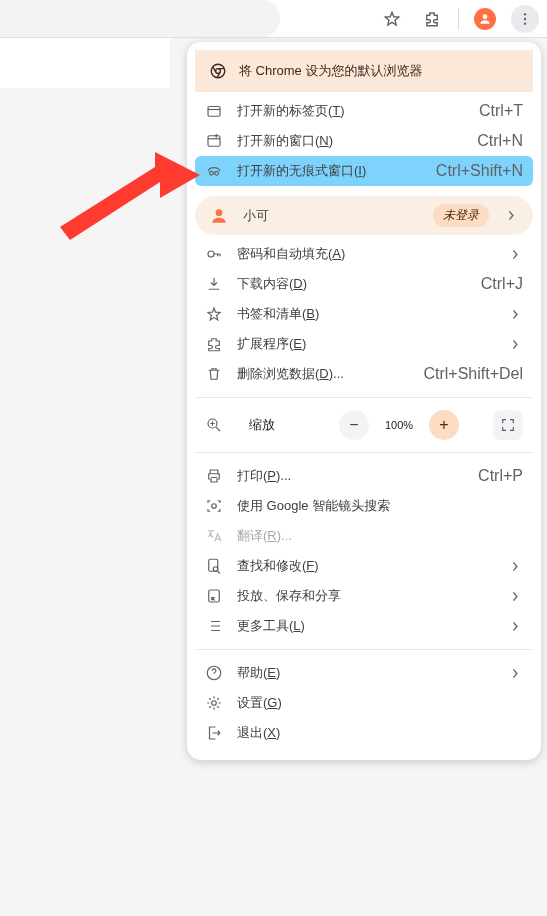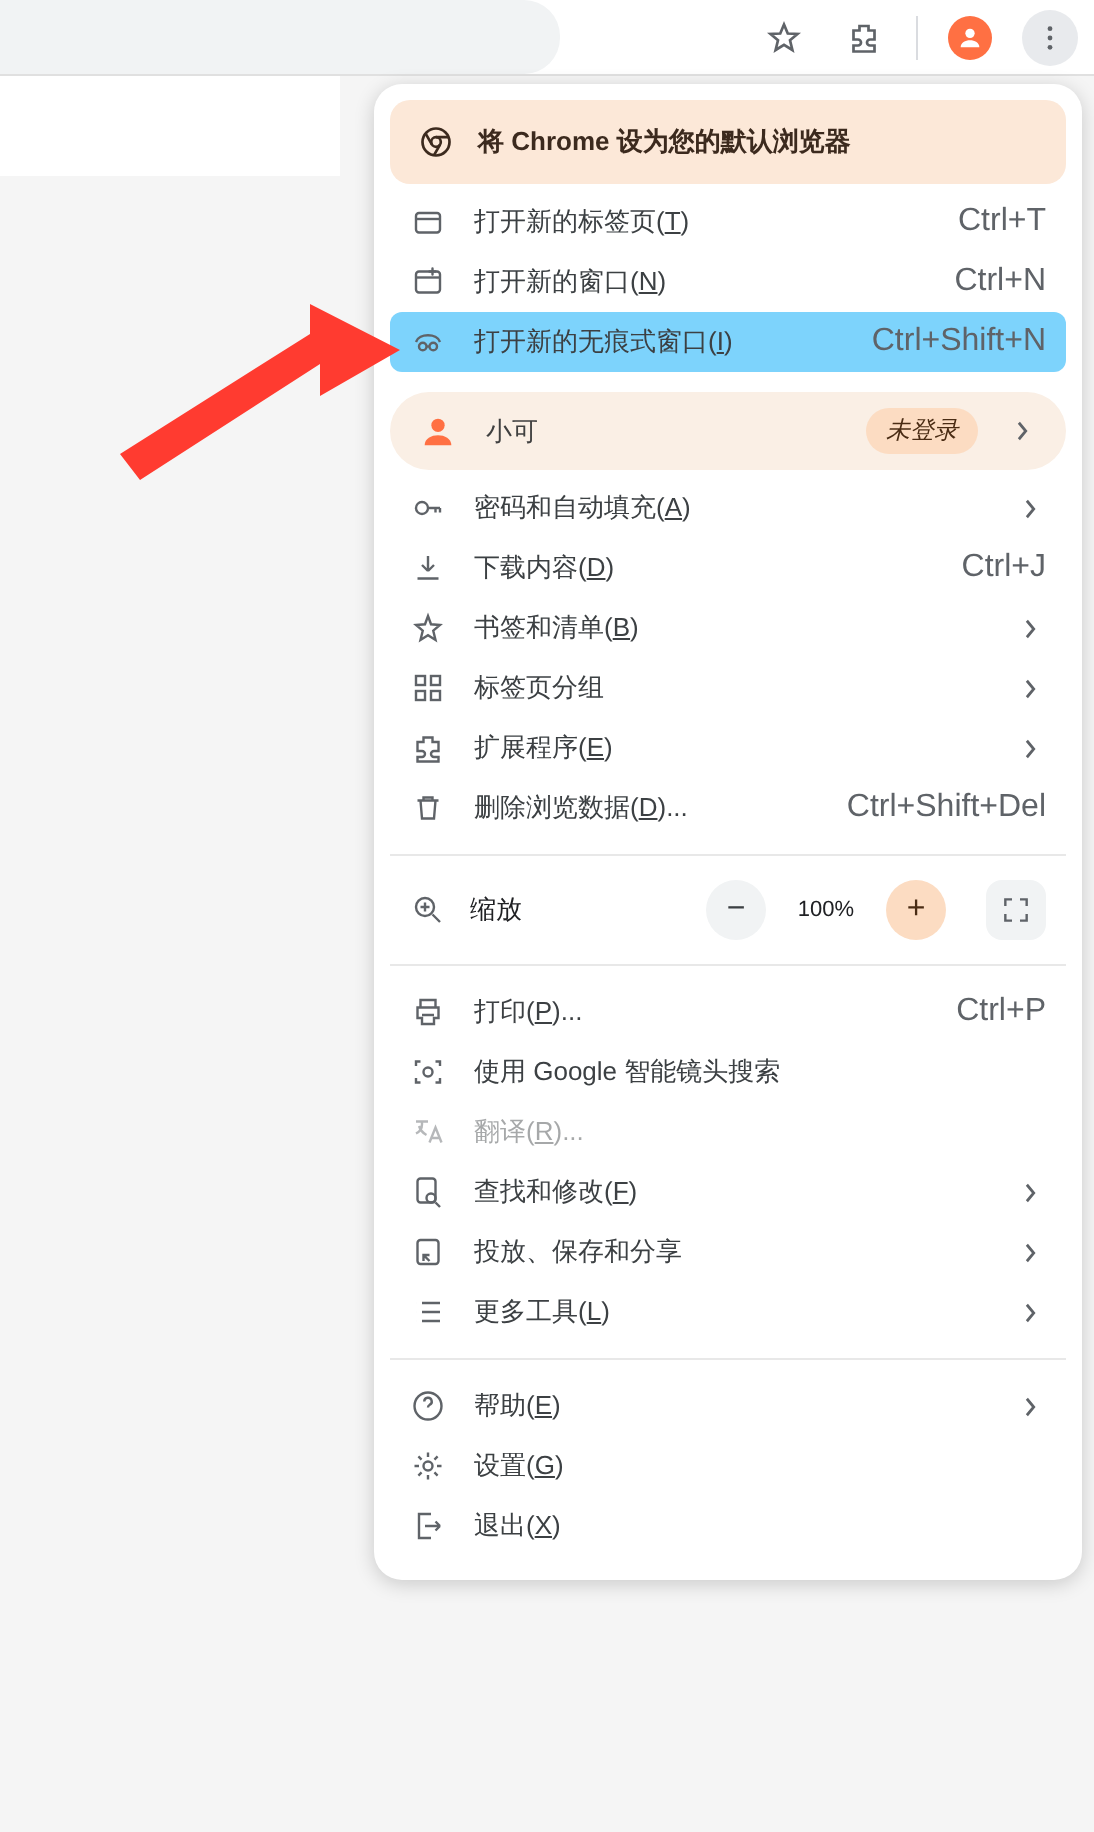--- a/index.html
+++ b/index.html
@@ -57,26 +57,26 @@
       right: 6px;
       width: 354px;
       background: #fff;
       border-radius: 14px;
       box-shadow: 0 2px 10px rgba(0,0,0,0.18);
       padding: 8px;
       z-index: 10;
     }
     .banner {
       background: #fce8d8;
-      border-radius: 10px;
+      border-radius: 0;
       padding: 12px 14px;
       display: flex;
       align-items: center;
       gap: 12px;
-      font-weight: 700;
+      font-weight: 400;
       color: #3c2a1e;
     }
     .menu-section { padding: 4px 0; }
     .divider { height: 1px; background: #e8e8e8; margin: 4px 0; }
     .menu-item {
       display: flex;
       align-items: center;
       padding: 6px 10px;
       min-height: 30px;
       border-radius: 6px;
@@ -113,21 +113,21 @@
       color: #4a2c14;
       border-radius: 12px;
       padding: 3px 10px;
       font-size: 12px;
       font-style: italic;
     }
     .zoom-row {
       display: flex;
       align-items: center;
       padding: 8px 10px;
-      gap: 12px;
+      gap: 26px;
     }
     .zoom-label { flex: 1; }
     .zoom-ctrl { display: flex; align-items: center; gap: 8px; }
     .circ-btn {
       width: 30px; height: 30px;
       border-radius: 50%;
       background: #f1f3f4;
       display:flex; align-items:center; justify-content:center;
       font-size: 16px;
       color:#3c4043;
@@ -288,36 +288,20 @@
       <span class="mi-label"><span>书签和清单(</span><span class="underline-char">B</span><span>)</span></span>
       <span class="chevron">
           <svg viewBox="0 0 10 16">
             <path d="M2 2l5 6-5 6"></path>
           </svg>
         </span>
     </div>
     <div class="menu-item">
       <span class="mi-icon">
           <svg viewBox="0 0 24 24">
-            <rect x="4" y="4" width="6" height="6"></rect>
-            <rect x="14" y="4" width="6" height="6"></rect>
-            <rect x="4" y="14" width="6" height="6"></rect>
-            <rect x="14" y="14" width="6" height="6"></rect>
-          </svg>
-        </span>
-      <span class="mi-label">标签页分组</span>
-      <span class="chevron">
-          <svg viewBox="0 0 10 16">
-            <path d="M2 2l5 6-5 6"></path>
-          </svg>
-        </span>
-    </div>
-    <div class="menu-item">
-      <span class="mi-icon">
-          <svg viewBox="0 0 24 24">
             <path d="M9 5h6v3h4v6h-3a2 2 0 1 0 0 4h3v3H5v-3h3a2 2 0 1 0 0-4H5V8h4z"></path>
           </svg>
         </span>
       <span class="mi-label"><span>扩展程序(</span><span class="underline-char">E</span><span>)</span></span>
       <span class="chevron">
           <svg viewBox="0 0 10 16">
             <path d="M2 2l5 6-5 6"></path>
           </svg>
         </span>
     </div>

